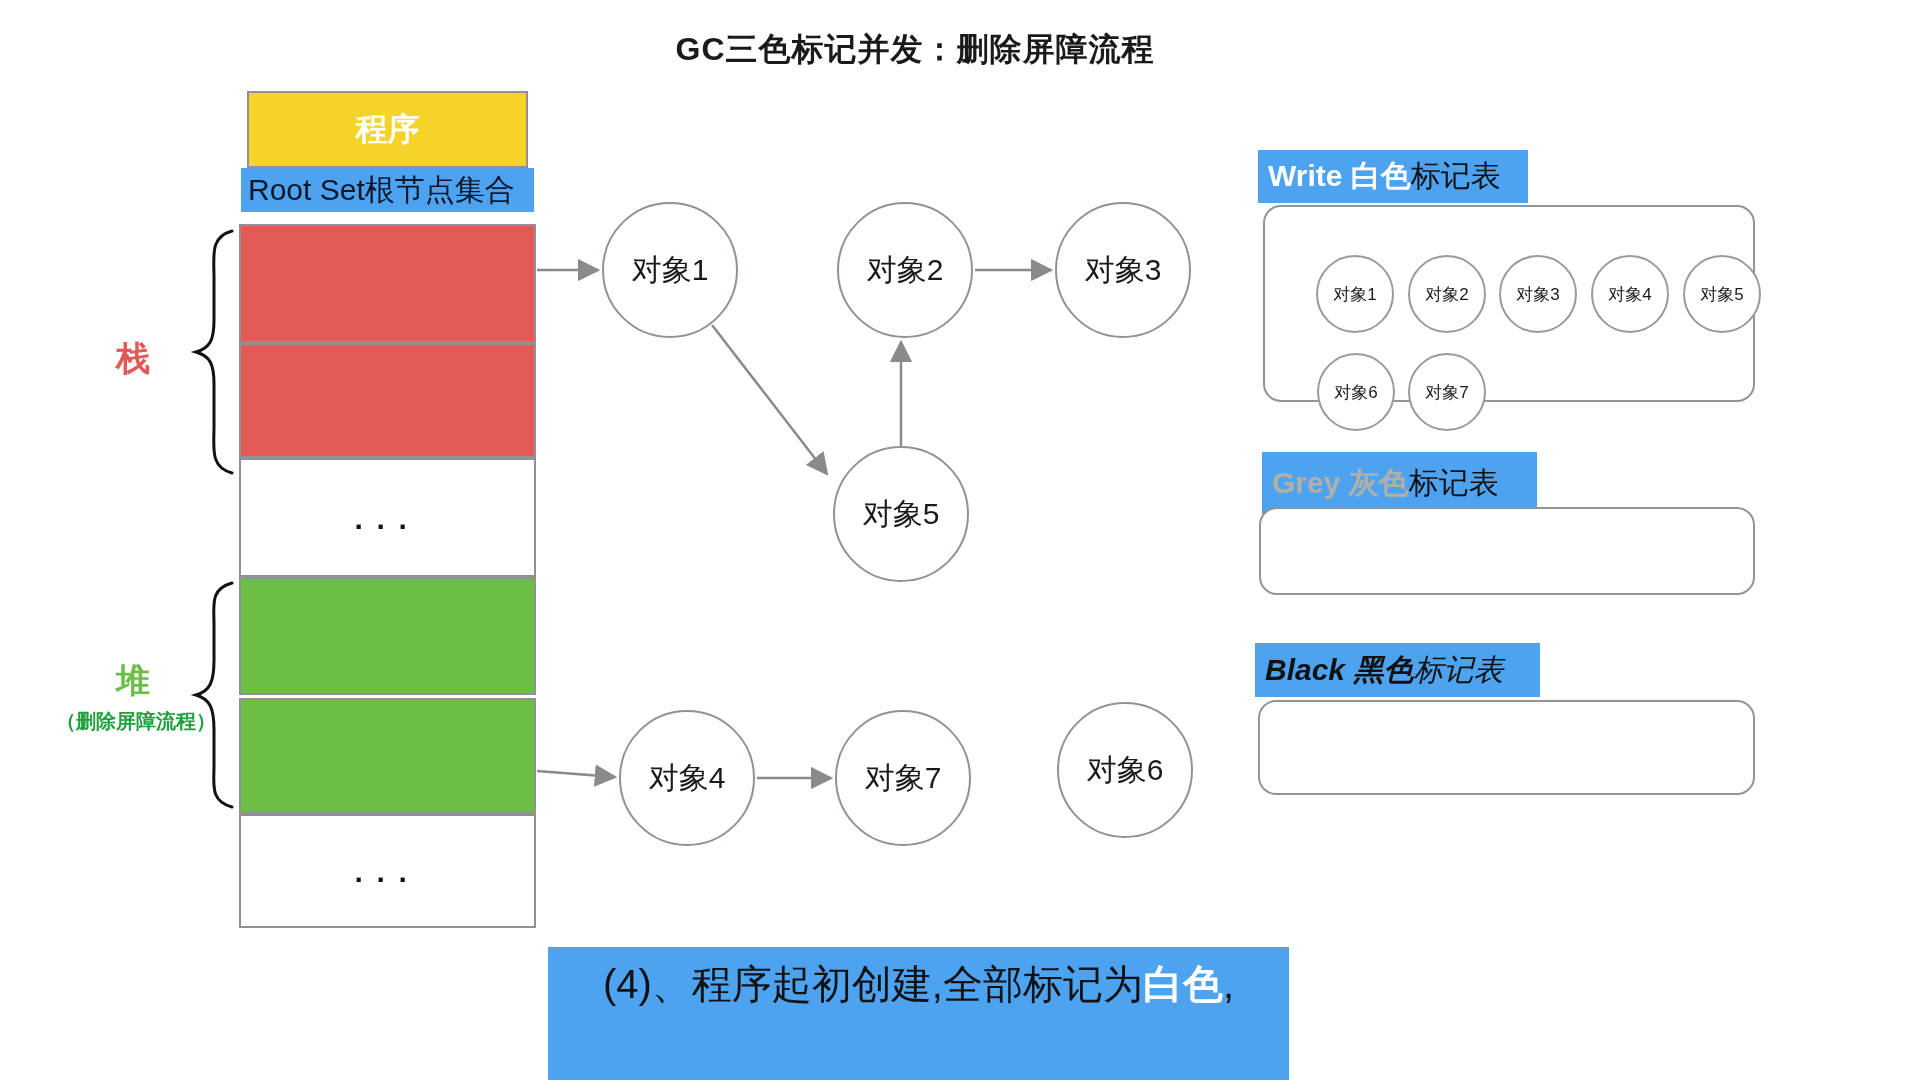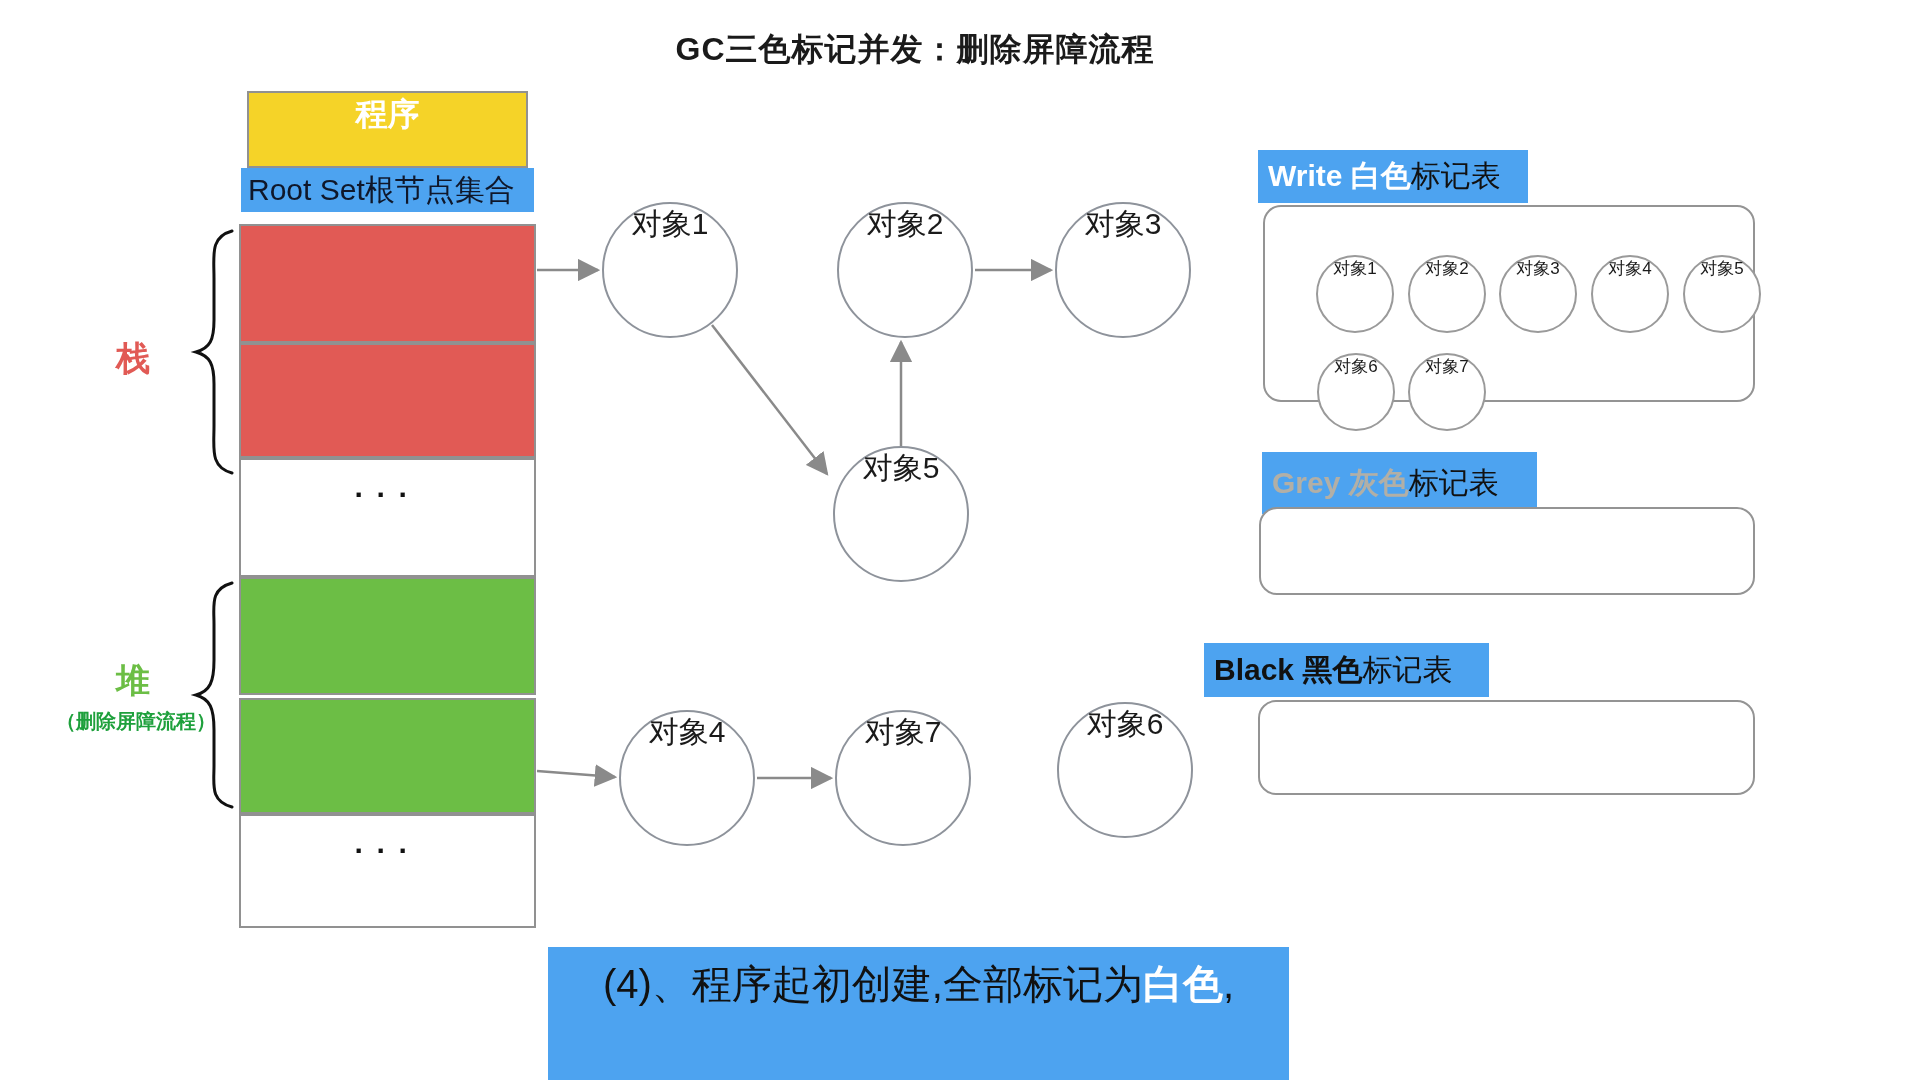--- a/index.html
+++ b/index.html
@@ -1,19 +1,19 @@
 <!DOCTYPE html>
 <html style="--accent_blue: #4DA3F0; --box_yellow: #F5D328; --box_red: #E15A55; --box_green: #6CBE45; --label_green: #1EA03C; --grey_text: #B2AFA6;"><head>
 <meta charset="utf-8">
 <style>
   html,body{margin:0;padding:0;background:#ffffff;}
   body{width:1920px;height:1080px;position:relative;overflow:hidden;
        font-family:"Liberation Sans","DejaVu Sans",sans-serif;color:#1a1a1a;}
   .abs{position:absolute;box-sizing:border-box;}
-  .center{display:flex;justify-content:center;}
+  .center{display:flex;align-items:center;justify-content:center;}
 
   .title{left:400px;top:28px;width:1030px;text-align:center;
          font-size:32px;font-weight:bold;letter-spacing:1px;}
 
   svg.overlay{left:0;top:0;width:1920px;height:1080px;pointer-events:none;}
 
   
   .mbox{border:2px solid #919191;}
   .program{left:247px;top:91px;width:281px;height:77px;background:var(--box_yellow);
            color:#ffffff;font-size:32px;font-weight:bold;}
@@ -38,21 +38,21 @@
   .node{width:136px;height:136px;border:2.5px solid #8e939b;border-radius:50%;
         background:#fff;font-size:30px;}
   
   .thead{background:var(--accent_blue);font-size:30px;display:flex;align-items:center;
          padding-left:10px;white-space:nowrap;}
   .thead .hl{font-weight:bold;}
   .white-h{left:1258px;top:150px;width:270px;height:53px;}
   .white-h .hl{color:#ffffff;}
   .grey-h{left:1262px;top:452px;width:275px;height:62px;}
   .grey-h .hl{color:var(--grey_text);}
-  .black-h{left:1204px;top:643px;width:285px;height:54px;}
+  .black-h{left:1255px;top:643px;width:285px;height:54px;font-style:italic;}
   .black-h .hl{color:#111111;}
   .thead .rest{color:#111111;}
 
   .tbox{border:2px solid #949494;border-radius:18px;background:#fff;}
   .white-b{left:1263px;top:205px;width:492px;height:197px;}
   .grey-b{left:1259px;top:507px;width:496px;height:88px;}
   .black-b{left:1258px;top:700px;width:497px;height:95px;}
 
   .mini{position:absolute;box-sizing:border-box;width:78px;height:78px;border-radius:50%;
         border:2px solid #9a9a9a;background:#fff;font-size:17px;}

